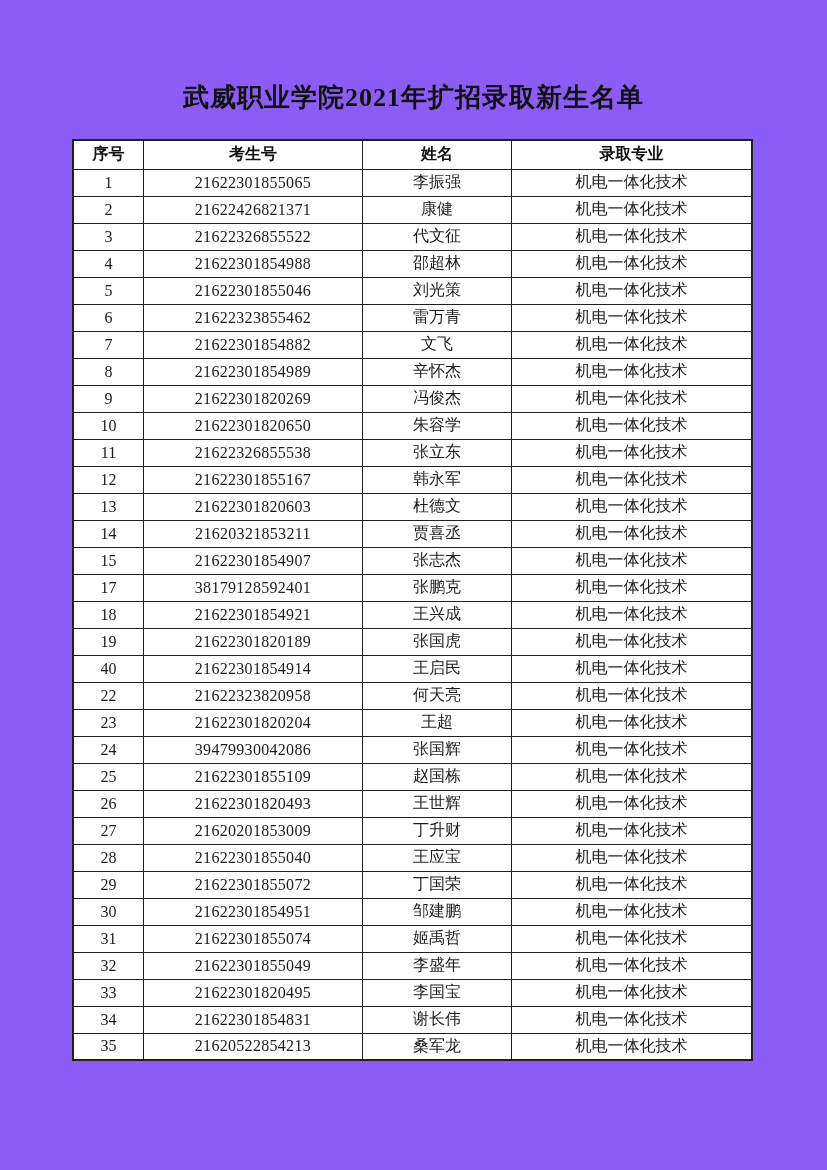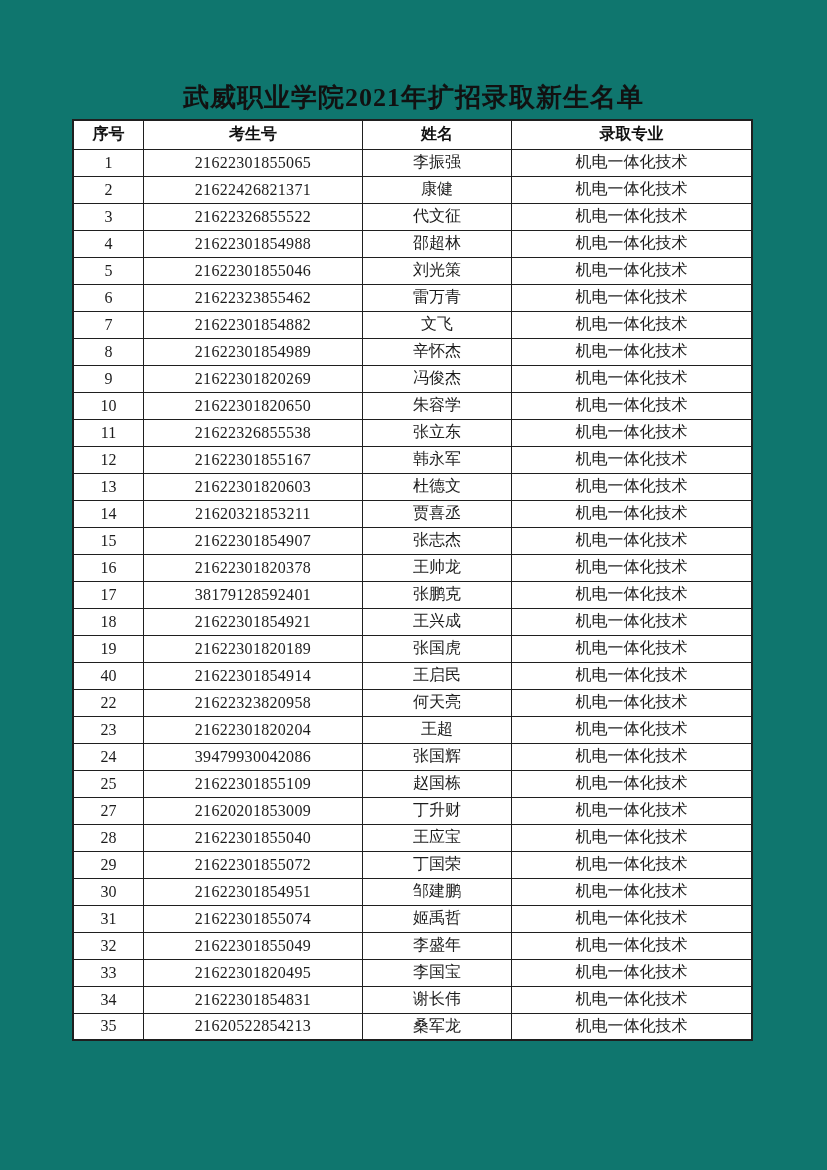--- a/index.html
+++ b/index.html
@@ -8,21 +8,21 @@
     width: 827px;
     height: 1170px;
     font-family: "Liberation Serif", "DejaVu Serif", serif;
     color: #1c1c1c;
     overflow: hidden;
   }
   .page {
     position: relative;
     width: 827px;
     height: 1170px;
-    background: #0f766e;
+    background: #8b5cf6;
   }
   .doc-title {
     position: absolute;
     top: 80px;
     left: 0;
     width: 100%;
     text-align: center;
     font-size: 26px;
     font-weight: bold;
     letter-spacing: 1px;
@@ -51,21 +51,21 @@
     font-size: 16px;
     font-weight: bold;
     color: #111111;
   }
   table.admission td {
     height: 27px;
     font-size: 16px;
     font-weight: normal;
     color: #1c1c1c;
   }
-  table.admission { border: 2px solid #1f1f1f; }
+  table.admission { border: 2px solid #1f1f1f; margin-top: 20px; }
   col.c-no    { width: 10.4%; }
   col.c-cand  { width: 32.2%; }
   col.c-name  { width: 22.0%; }
   col.c-major { width: 35.4%; }
   td.cell-candidate-no { letter-spacing: 0.3px; }
 </style>
 </head>
 <body>
 
 <div class="page">
@@ -186,26 +186,20 @@
       <td class="cell-major">机电一体化技术</td>
     </tr>
 
     <tr>
       <td class="cell-no">15</td>
       <td class="cell-candidate-no">21622301854907</td>
       <td class="cell-name">张志杰</td>
       <td class="cell-major">机电一体化技术</td>
     </tr>
 
-    <tr>
-      <td class="cell-no">16</td>
-      <td class="cell-candidate-no">21622301820378</td>
-      <td class="cell-name">王帅龙</td>
-      <td class="cell-major">机电一体化技术</td>
-    </tr>
 
     <tr>
       <td class="cell-no">17</td>
       <td class="cell-candidate-no">38179128592401</td>
       <td class="cell-name">张鹏克</td>
       <td class="cell-major">机电一体化技术</td>
     </tr>
 
     <tr>
       <td class="cell-no">18</td>
@@ -250,20 +244,26 @@
       <td class="cell-major">机电一体化技术</td>
     </tr>
 
     <tr>
       <td class="cell-no">25</td>
       <td class="cell-candidate-no">21622301855109</td>
       <td class="cell-name">赵国栋</td>
       <td class="cell-major">机电一体化技术</td>
     </tr>
 
+    <tr>
+      <td class="cell-no">26</td>
+      <td class="cell-candidate-no">21622301820493</td>
+      <td class="cell-name">王世辉</td>
+      <td class="cell-major">机电一体化技术</td>
+    </tr>
 
     <tr>
       <td class="cell-no">27</td>
       <td class="cell-candidate-no">21620201853009</td>
       <td class="cell-name">丁升财</td>
       <td class="cell-major">机电一体化技术</td>
     </tr>
 
     <tr>
       <td class="cell-no">28</td>

